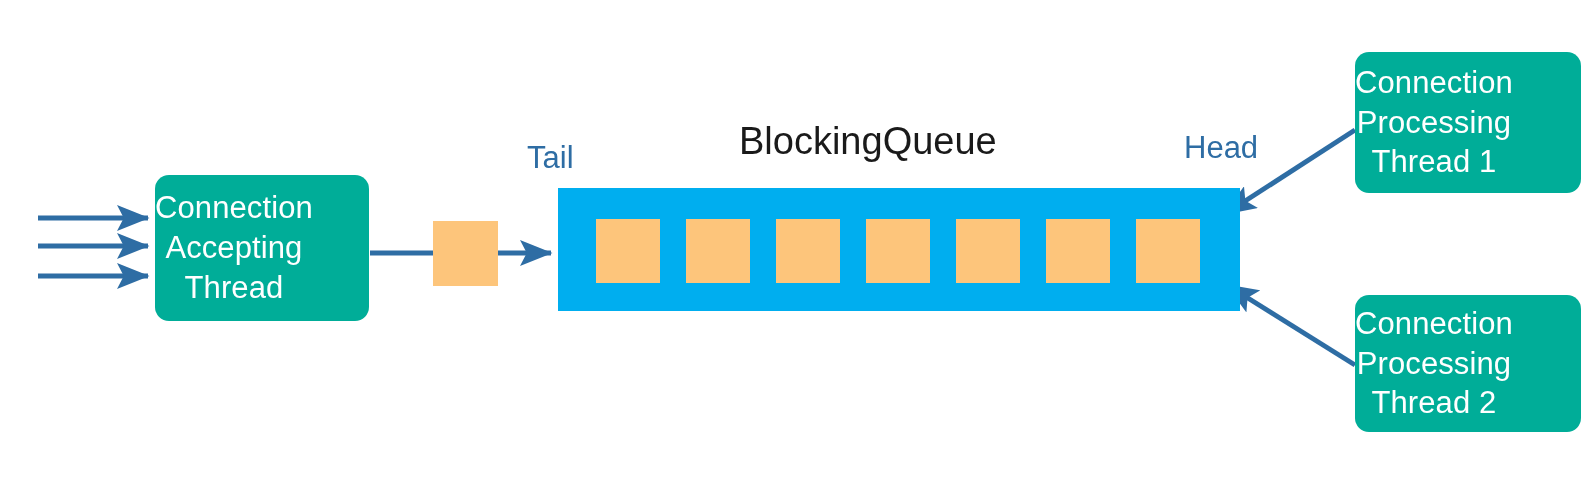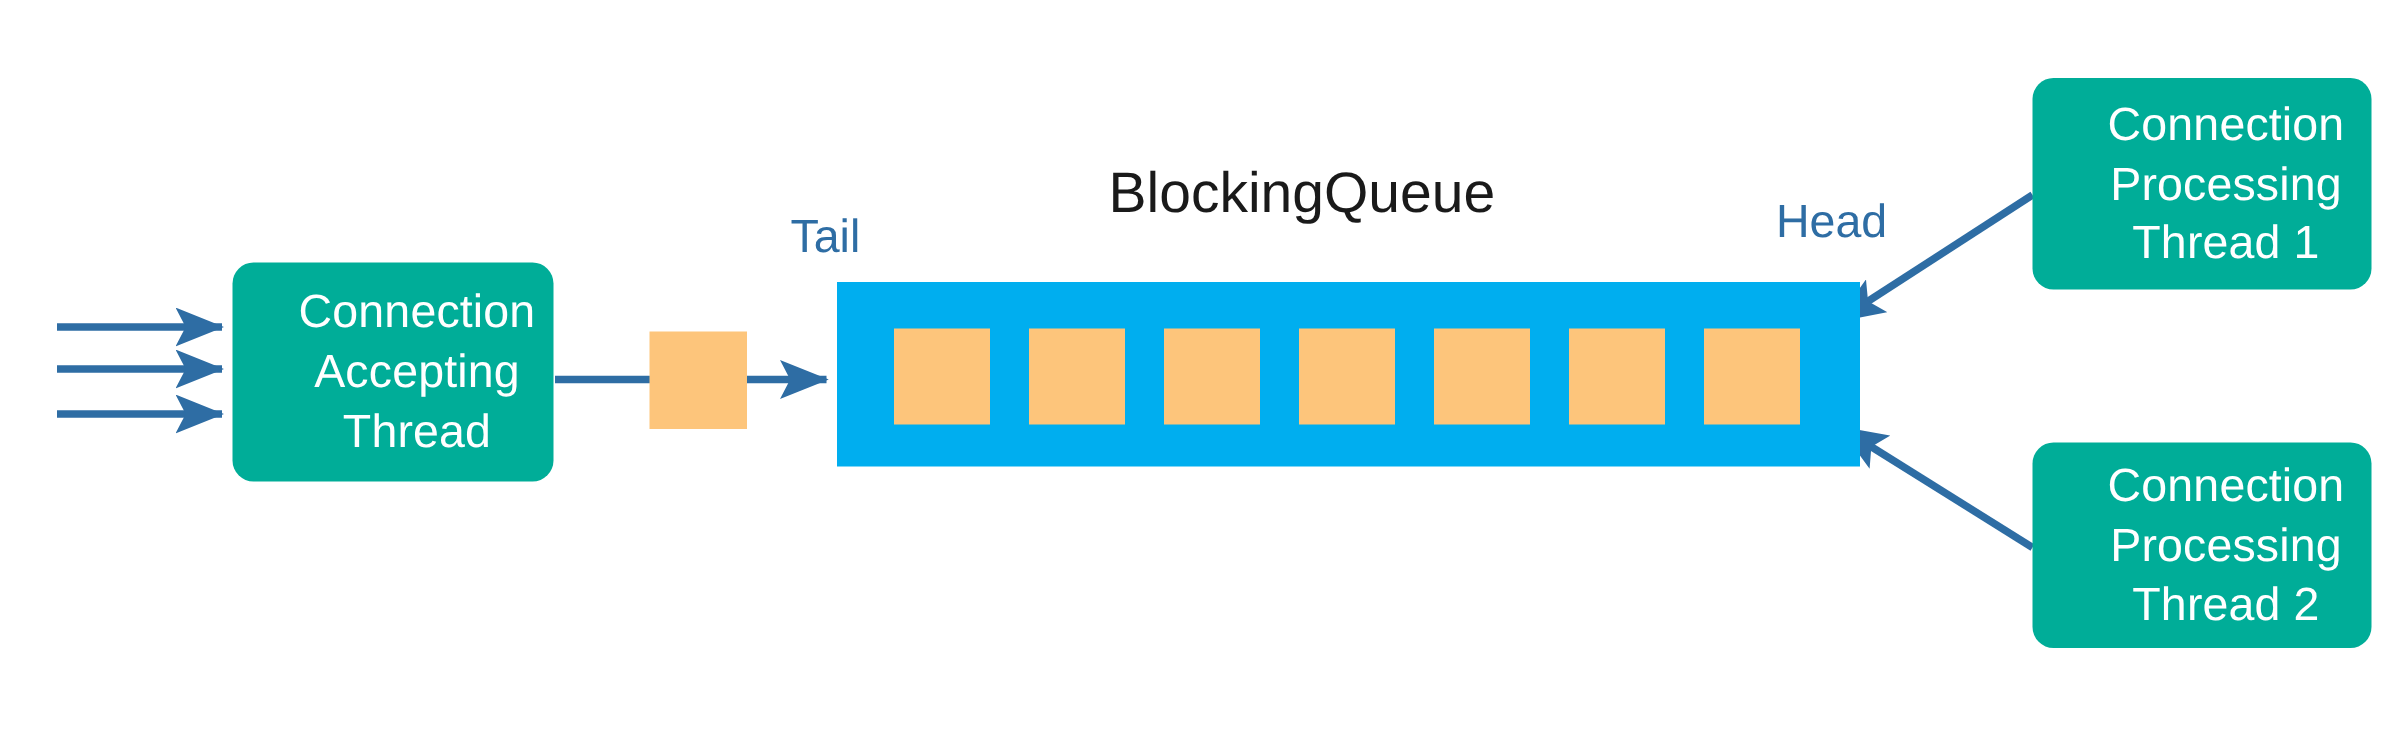--- a/index.html
+++ b/index.html
@@ -23,23 +23,22 @@
     top: 0;
     width: 1593px;
     height: 488px;
     pointer-events: none;
   }
   .node {
     position: absolute;
     box-sizing: border-box;
     display: flex;
     align-items: center;
-    justify-content: center;
+    justify-content: flex-start;
     text-align: center;
-    padding-left: 32px;
   }
   .thread-box {
     background: #00AD98;
     border-radius: 14px;
     color: #ffffff;
     font-size: 31px;
     line-height: 1.28;
     letter-spacing: 0.1px;
   }
   .thread-box .txt {
@@ -97,21 +96,21 @@
   <div class="node thread-box" style="left:155px; top:175px; width:214px; height:146px;">
     <span class="txt">Connection
 Accepting
 Thread</span>
   </div>
 
   <div class="packet" style="left:433px; top:221px; width:65px; height:65px;"></div>
 
   <div class="label label-accent" style="left:527px; top:140px;">Tail</div>
 
-  <div class="label label-title" style="left:739px; top:108px;">BlockingQueue</div>
+  <div class="label label-title" style="left:739px; top:120px;">BlockingQueue</div>
 
   <div class="label label-accent" style="left:1184px; top:130px;">Head</div>
 
   <div class="queue-box node" style="left:558px; top:188px; width:682px; height:123px;">
     <div class="slot" style="left:38px; top:31px; width:64px; height:64px;"></div>
     <div class="slot" style="left:128px; top:31px; width:64px; height:64px;"></div>
     <div class="slot" style="left:218px; top:31px; width:64px; height:64px;"></div>
     <div class="slot" style="left:308px; top:31px; width:64px; height:64px;"></div>
     <div class="slot" style="left:398px; top:31px; width:64px; height:64px;"></div>
     <div class="slot" style="left:488px; top:31px; width:64px; height:64px;"></div>

